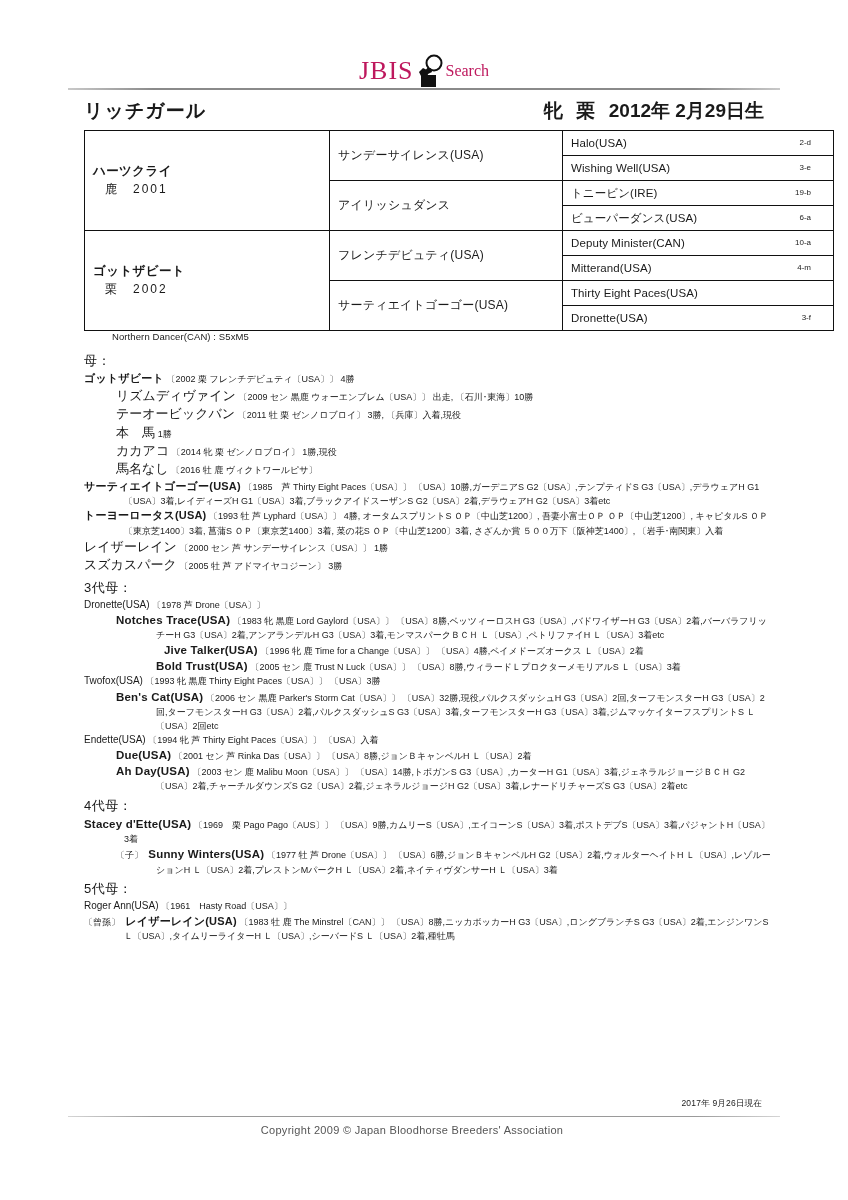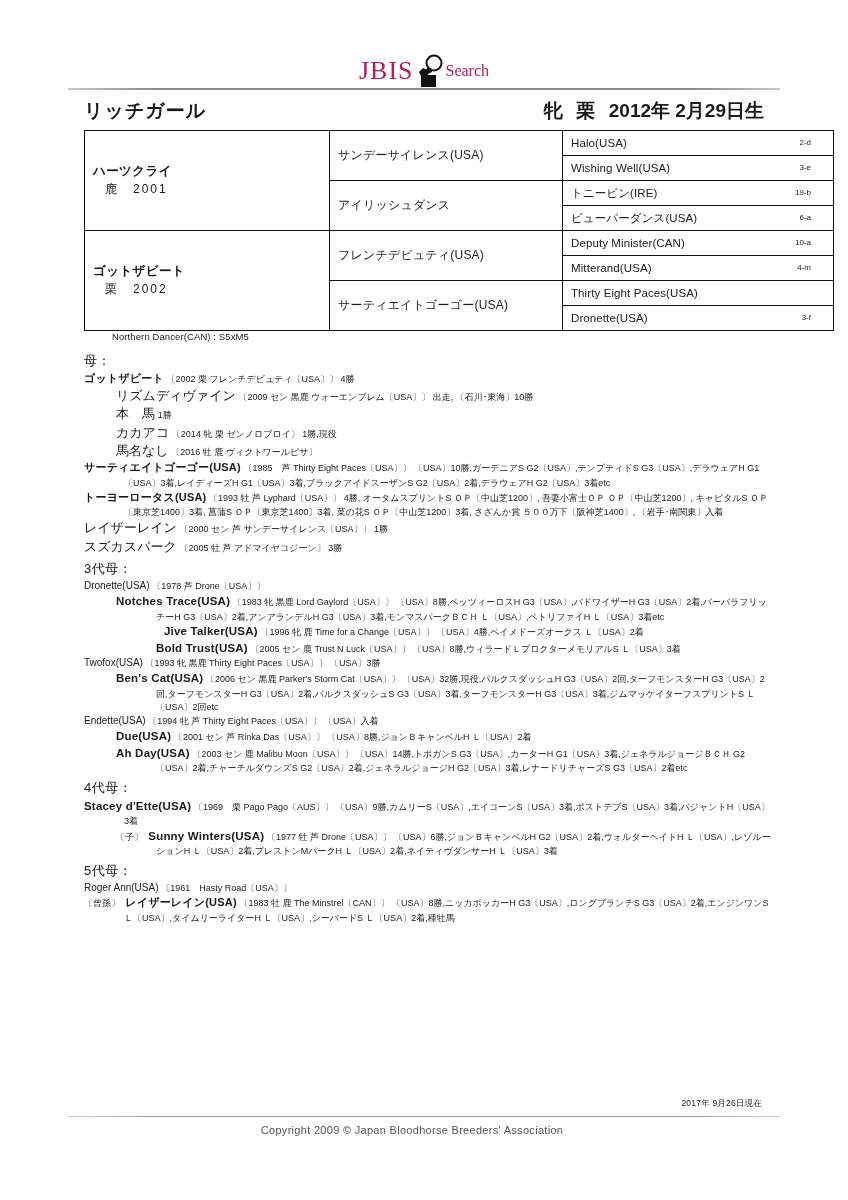--- a/index.html
+++ b/index.html
@@ -297,20 +297,23 @@
 
   <div class="content" id="sections-root">
       <div class="sec-head first">母：</div>
       <div class="entry ind1">
         <span class="hang"><span class="bold-jp">ゴットザビート</span> <span class="small">〔2002 栗 フレンチデビュティ〔USA〕〕 4勝</span></span>
       </div>
       <div class="entry ind2">
         <span class="hang"><span class="plain-jp">リズムディヴァイン</span> <span class="small">〔2009 セン 黒鹿 ウォーエンブレム〔USA〕〕 出走, 〔石川･東海〕10勝</span></span>
       </div>
       <div class="entry ind2">
+        <span class="hang"><span class="plain-jp">テーオービックバン</span> <span class="small">〔2011 牡 栗 ゼンノロブロイ〕 3勝, 〔兵庫〕入着,現役</span></span>
+      </div>
+      <div class="entry ind2">
         <span class="hang"><span class="plain-jp">本　馬</span> <span class="small">1勝</span></span>
       </div>
       <div class="entry ind2">
         <span class="hang"><span class="plain-jp">カカアコ</span> <span class="small">〔2014 牝 栗 ゼンノロブロイ〕 1勝,現役</span></span>
       </div>
       <div class="entry ind2">
         <span class="hang"><span class="plain-jp">馬名なし</span> <span class="small">〔2016 牡 鹿 ヴィクトワールピサ〕</span></span>
       </div>
       <div class="entry ind1">
         <span class="hang"><span class="bold-jp">サーティエイトゴーゴー(USA)</span> <span class="small">〔1985　芦 Thirty Eight Paces〔USA〕〕 〔USA〕10勝,ガーデニアS G2〔USA〕,テンプティドS G3〔USA〕,デラウェアH G1〔USA〕3着,レイディーズH G1〔USA〕3着,ブラックアイドスーザンS G2〔USA〕2着,デラウェアH G2〔USA〕3着etc</span></span>

